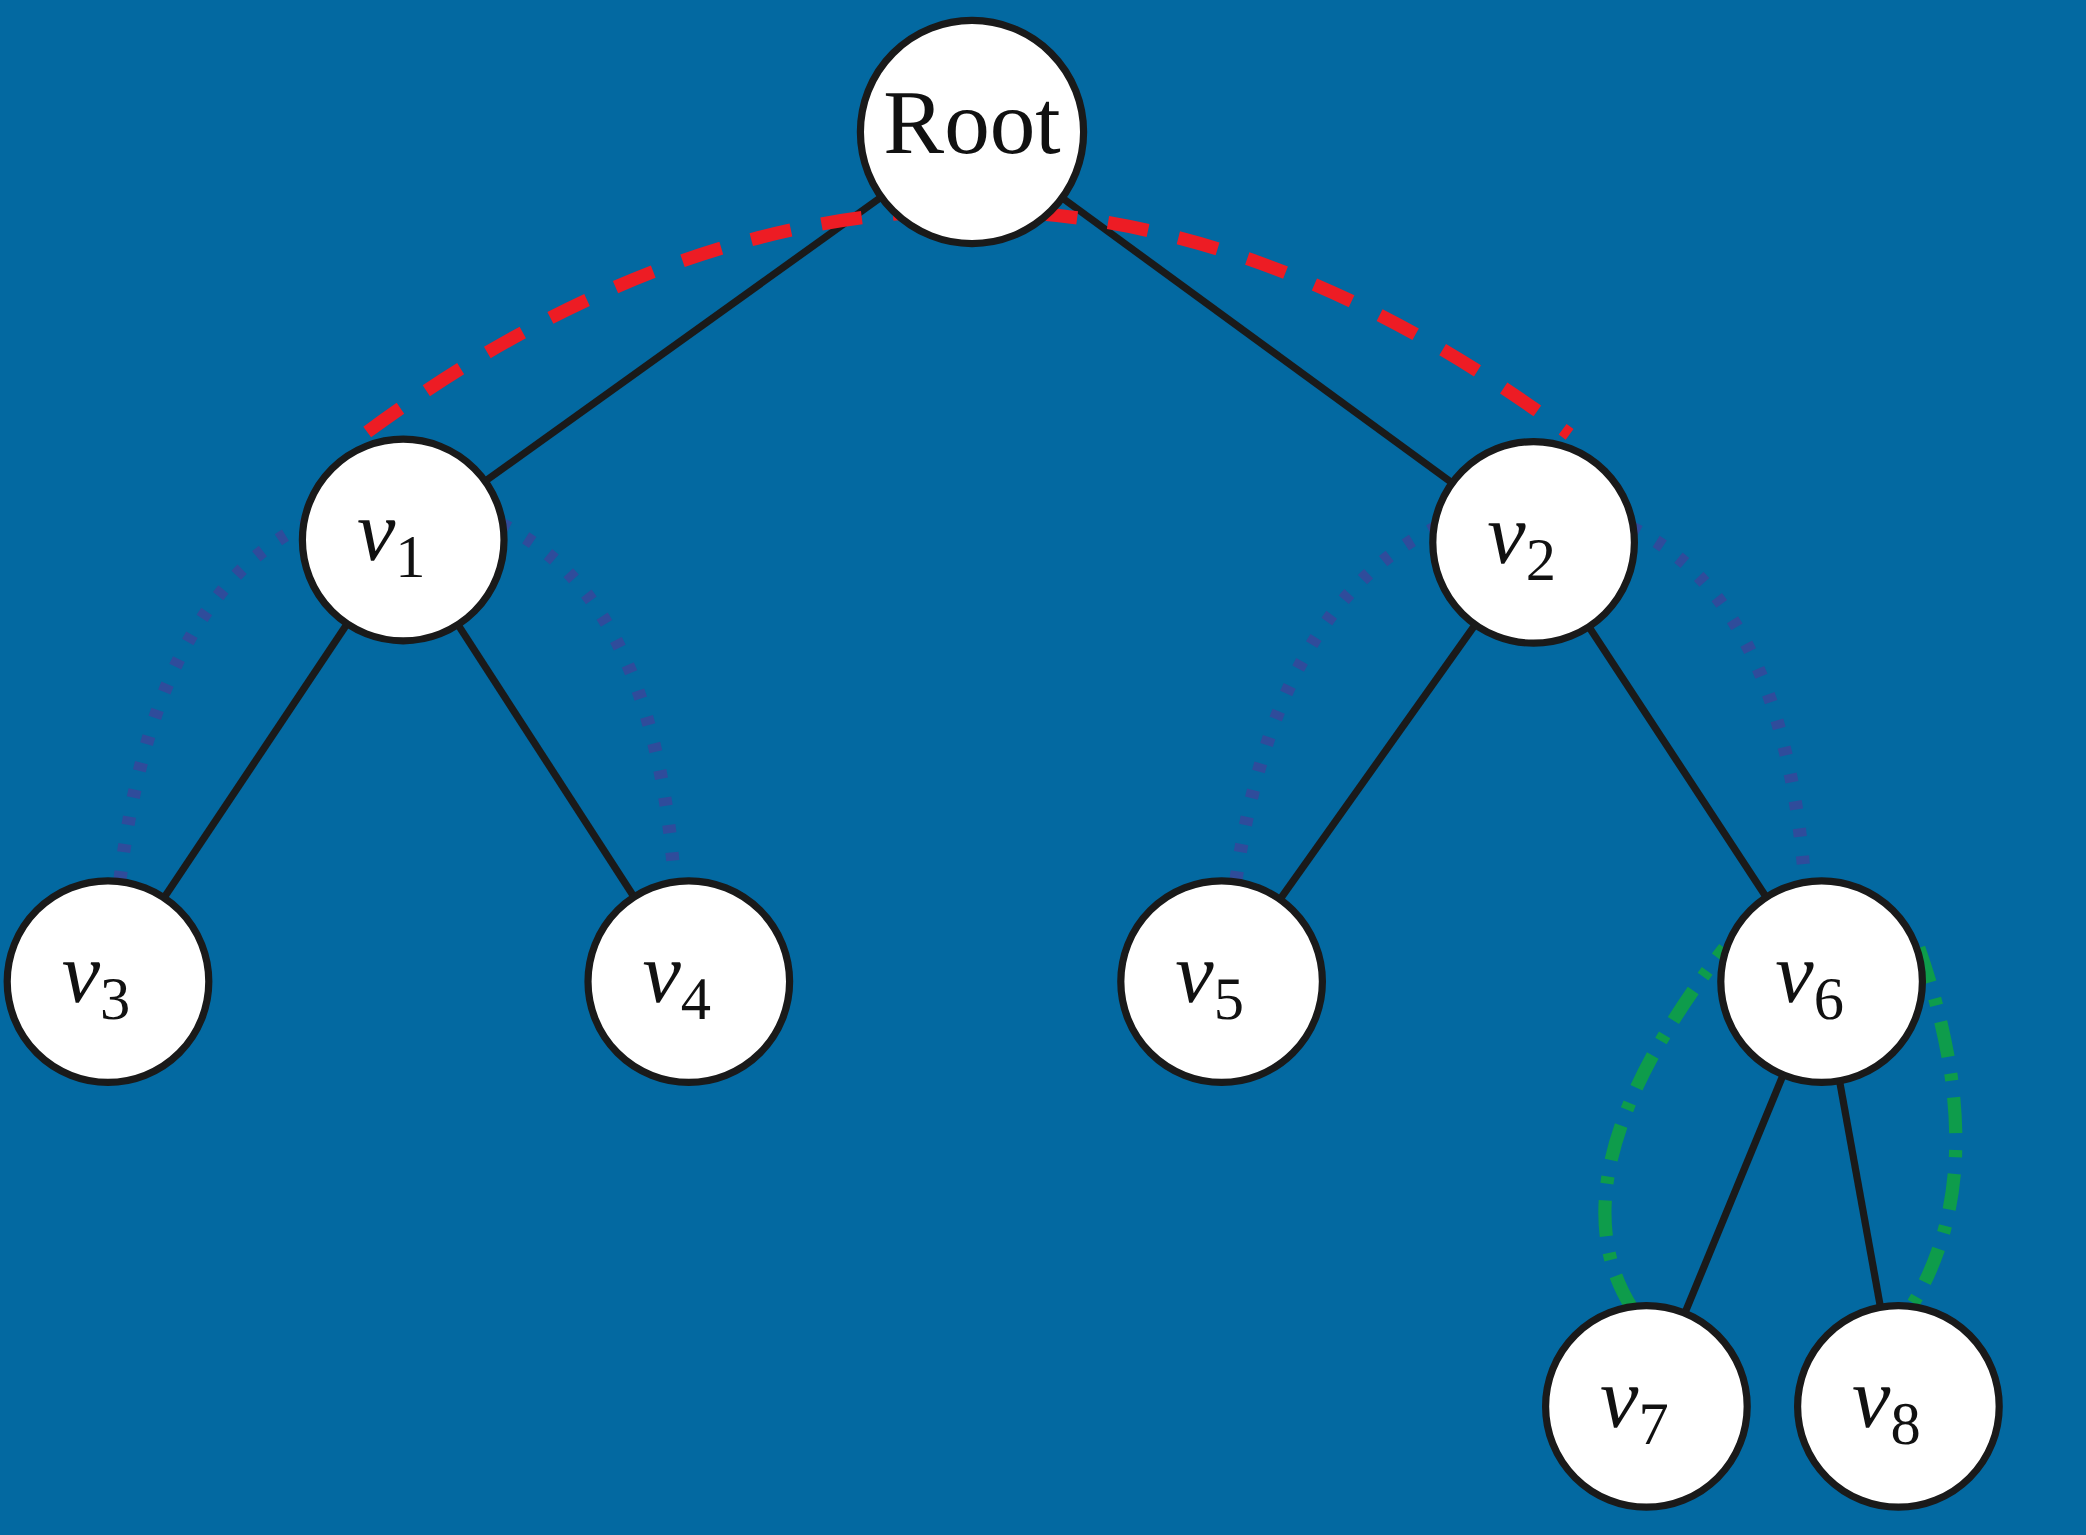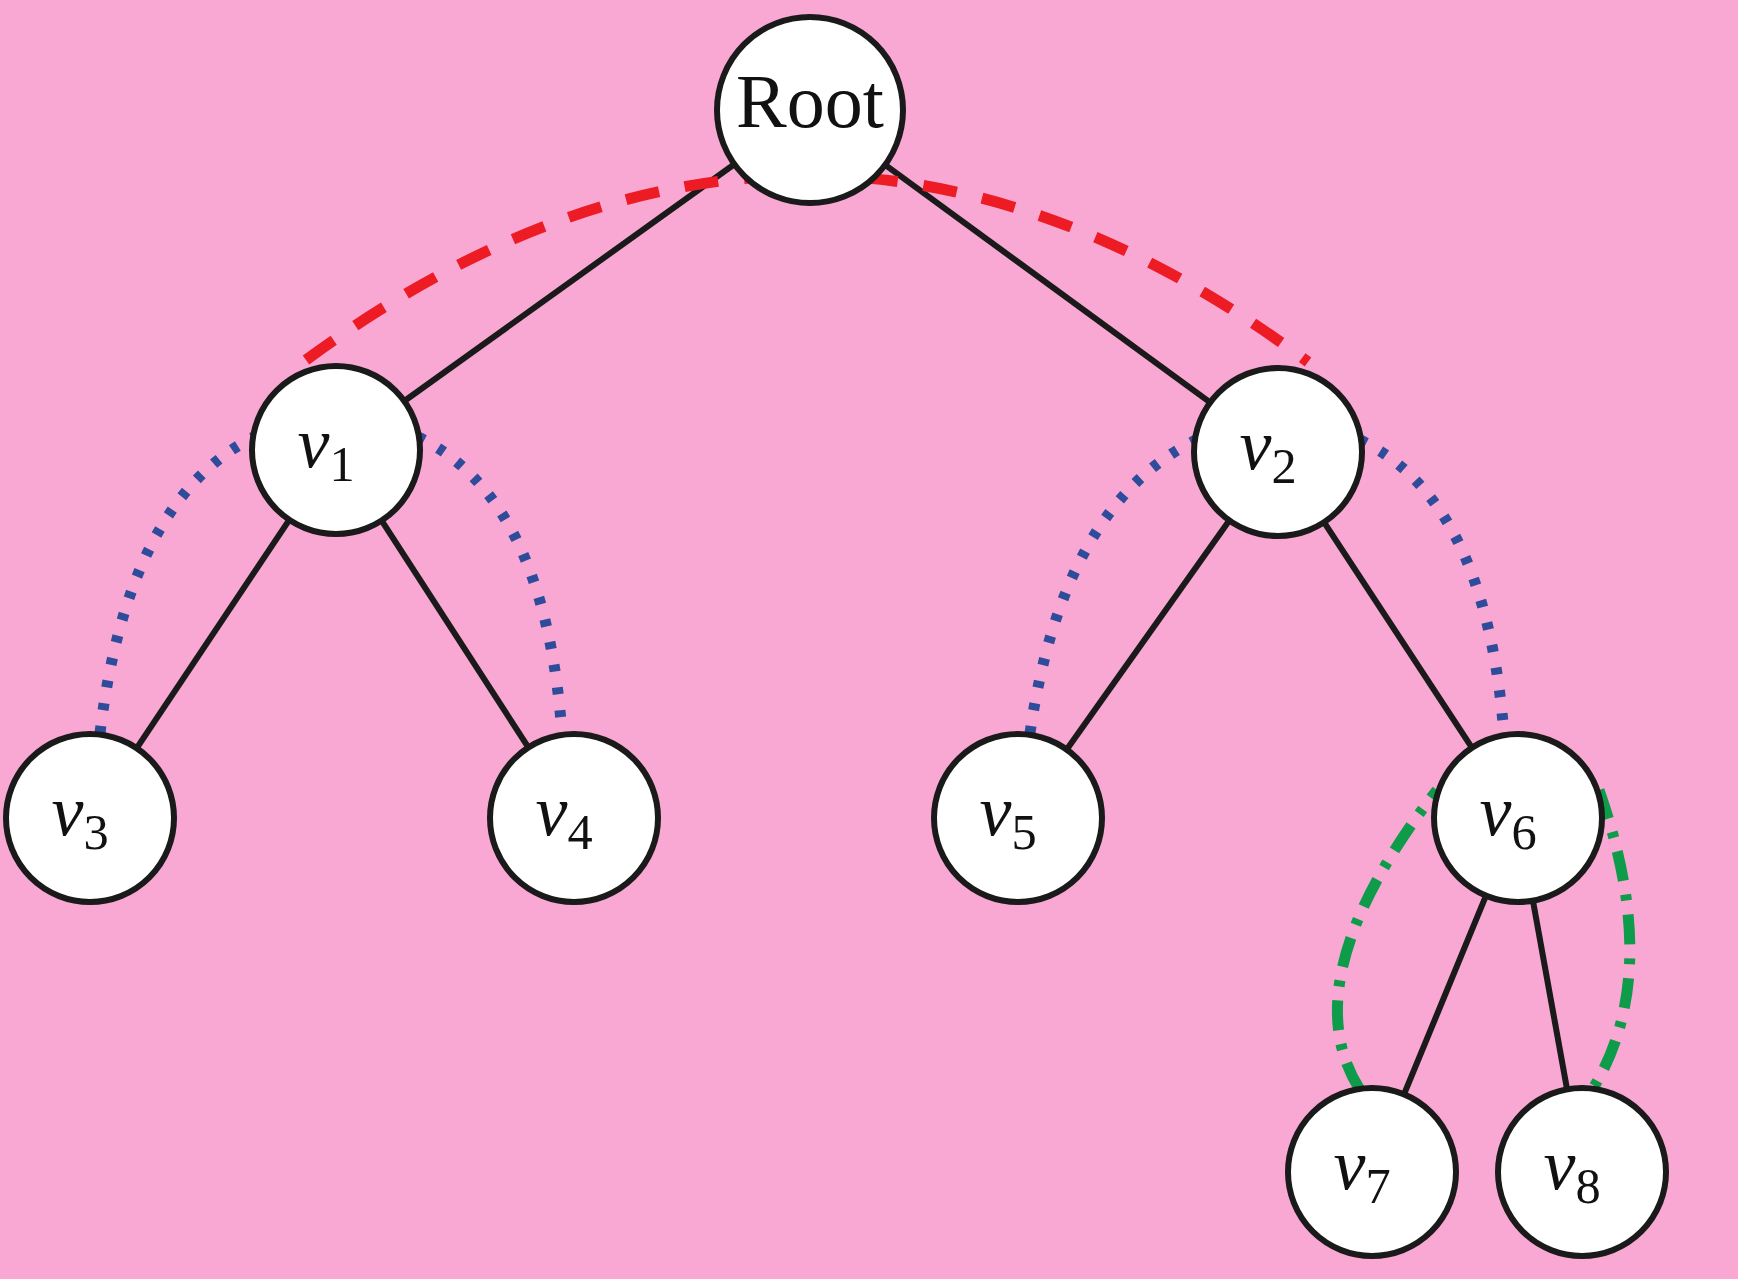--- a/index.html
+++ b/index.html
@@ -10,21 +10,21 @@
   body {
     width: 1738px;
     height: 1279px;
     font-family: "Liberation Serif", serif;
     overflow: hidden;
   }
   #diagram-root {
     position: relative;
     width: 1738px;
     height: 1279px;
-    background: #f9a8d4;
+    background: #0369a1;
   }
   svg#tree-svg {
     position: absolute;
     top: 0;
     left: 0;
     width: 1738px;
     height: 1279px;
     display: block;
   }
   .node-circle {

